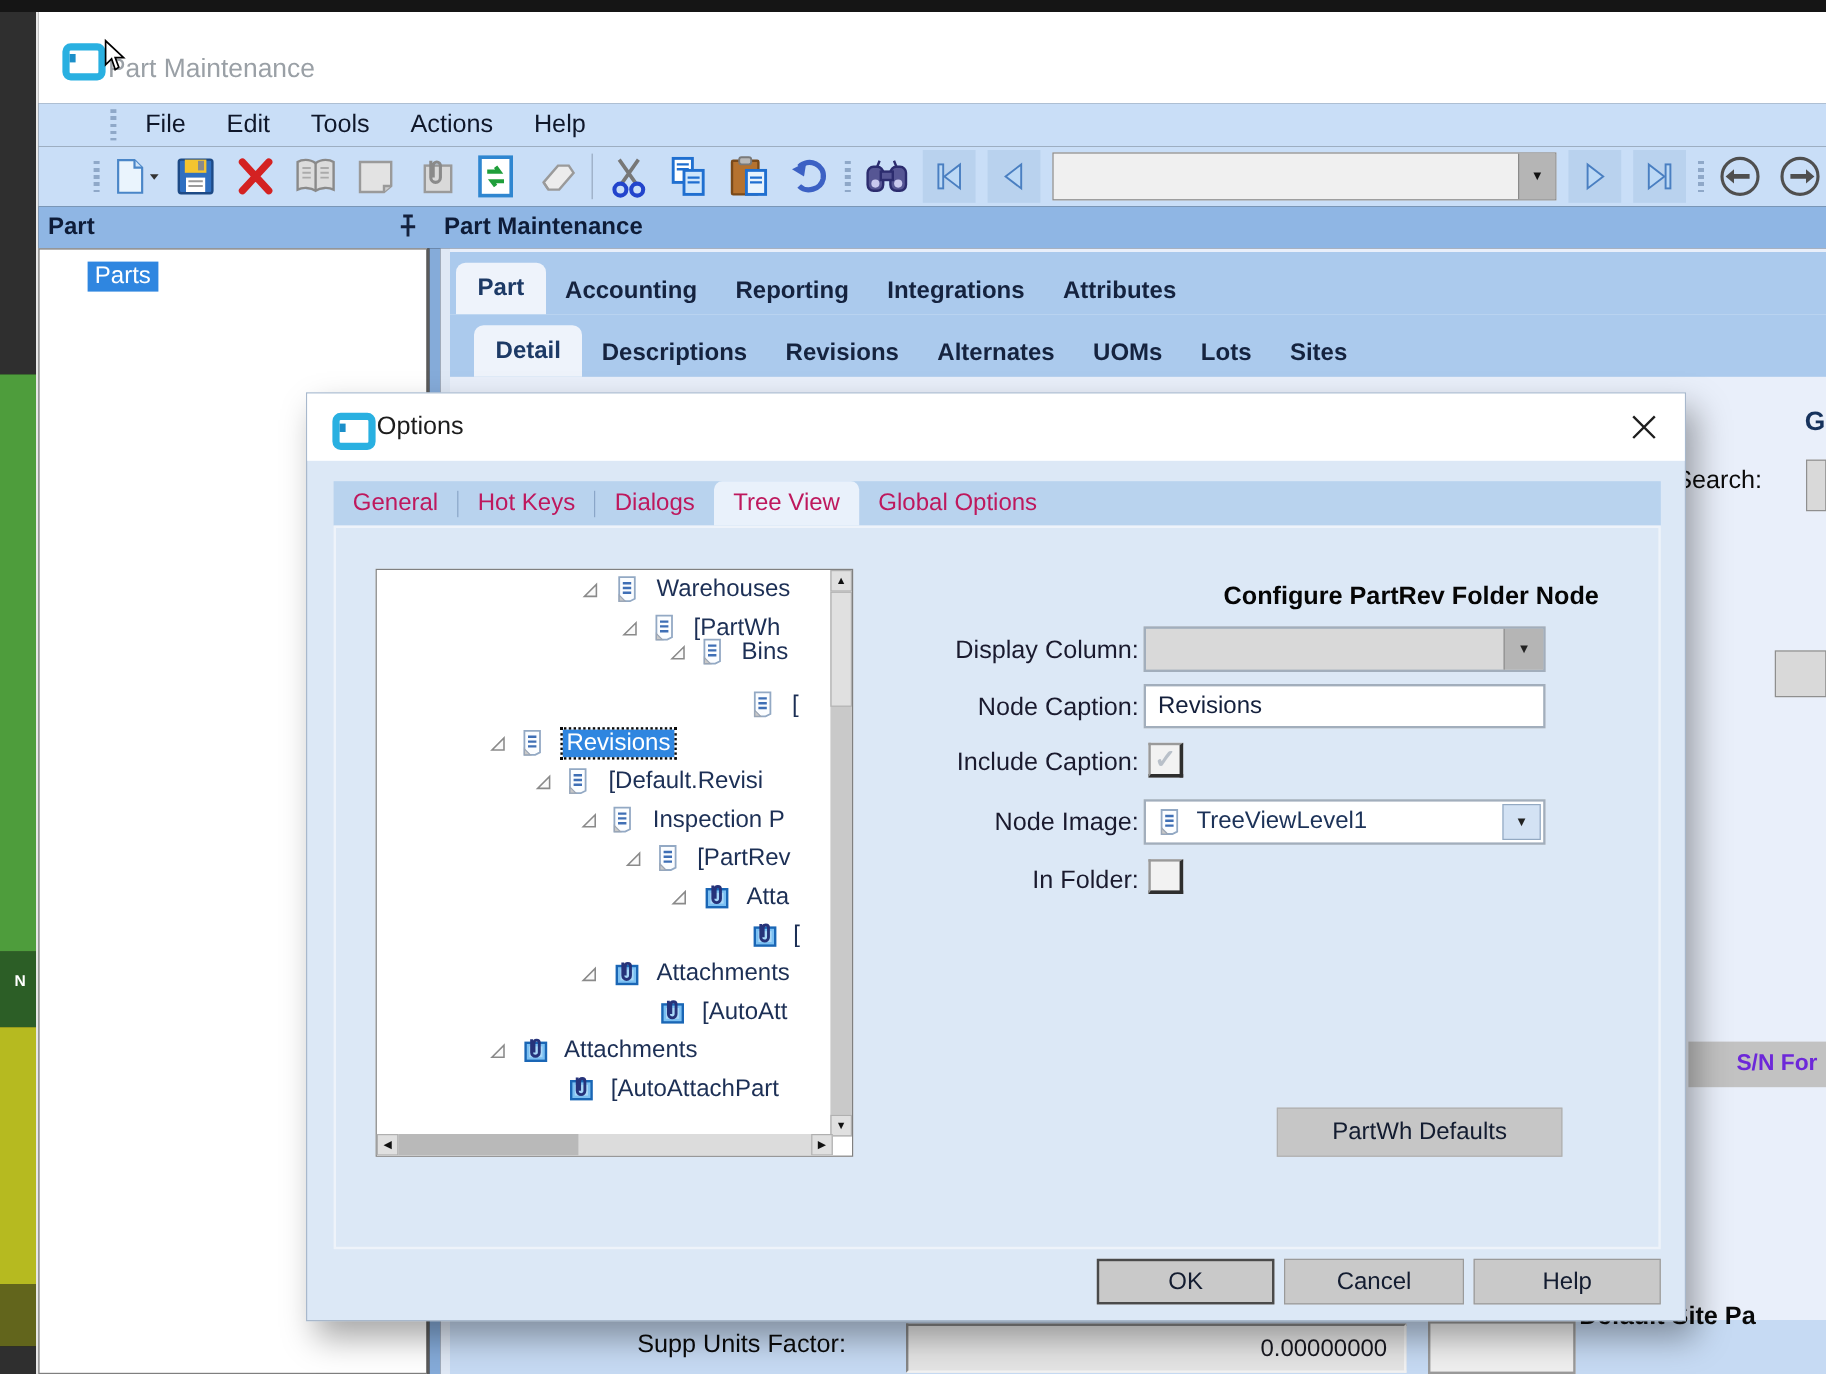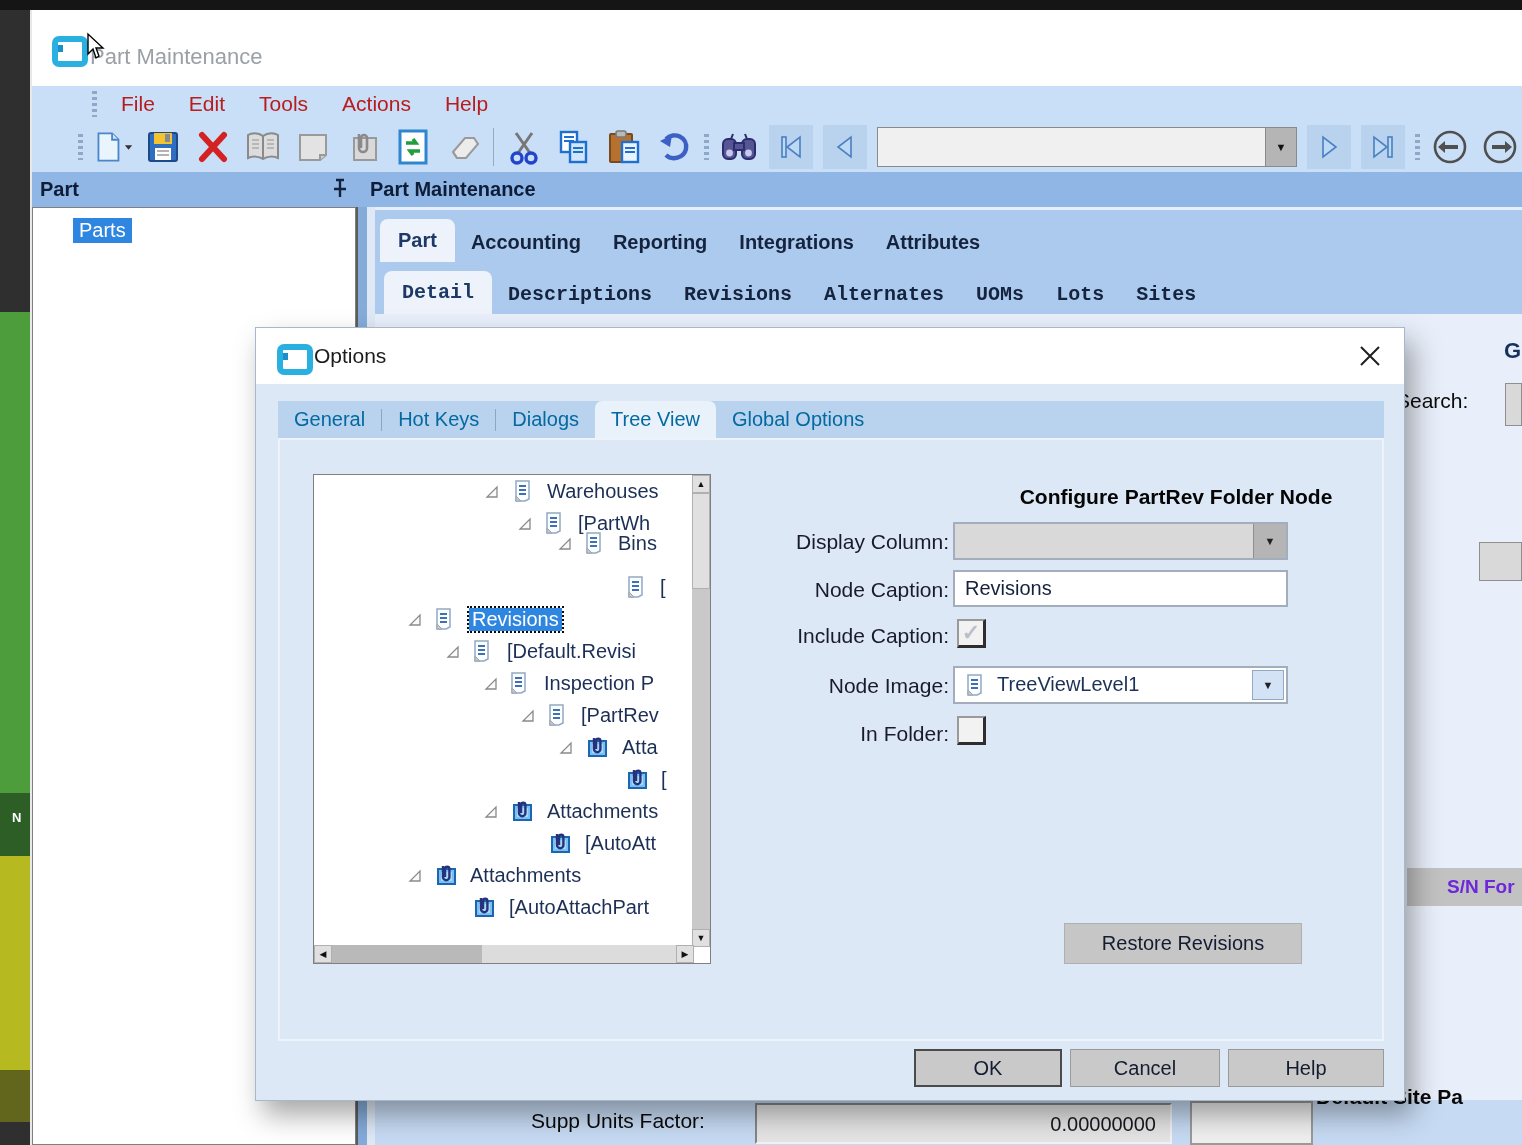--- a/index.html
+++ b/index.html
@@ -5,21 +5,21 @@
   html,body{margin:0;padding:0;background:#151515;font-family:"Liberation Sans",sans-serif;}
   #screen{position:relative;width:1522px;height:1145px;overflow:hidden;background:#151515;}
   .abs{position:absolute;}
   
   .strip{position:absolute;left:0;width:30px;}
   
   #titlebar{left:32px;top:10px;width:1490px;height:76px;background:#ffffff;}
   .appicon{display:inline-block;width:24px;height:19px;border:6px solid #29b0e1;border-radius:7px;background:#fff;position:relative;}
   .appicon:before{content:"";position:absolute;left:0;top:3px;width:5px;height:7px;background:#1b8fc9;}
   #menubar{left:32px;top:86px;width:1490px;height:36px;background:#c9def7;display:flex;align-items:center;gap:34px;padding-left:60px;box-sizing:border-box;}
-  .menu-item{font-size:21px;color:#b91c1c;cursor:default;}
+  .menu-item{font-size:21px;color:#0f172a;cursor:default;}
   .grip{width:5px;height:26px;background-image:repeating-linear-gradient(#8fa8c8 0 3px,transparent 3px 6px);}
   #toolbar{left:32px;top:122px;width:1490px;height:50px;background:#c9def7;display:flex;align-items:center;gap:10px;padding-left:46px;box-sizing:border-box;}
   .tbtn{width:40px;height:42px;display:flex;align-items:center;justify-content:center;flex:none;}
   .tsep{width:1px;height:38px;background:#97a9bf;flex:none;}
   .navbtn{width:44px;height:44px;background:#b9d2ee;display:flex;align-items:center;justify-content:center;flex:none;}
   #rec-combo{width:418px;height:38px;background:#f0f0f0;border:1px solid #8a8a8a;position:relative;flex:none;}
   #rec-combo .dd{position:absolute;right:0;top:0;width:30px;height:100%;background:#b5b5b5;border-left:1px solid #8a8a8a;display:flex;align-items:center;justify-content:center;font-size:11px;color:#111;}
   
   #hdrstrip{left:32px;top:172px;width:1490px;height:35px;background:#8fb6e4;}
   .hdrtext{font-weight:bold;font-size:20px;color:#0e1c38;}
@@ -29,21 +29,21 @@
   #divider2{left:358px;top:207px;width:9px;height:938px;background:#85abd9;}
   #divider3{left:367px;top:207px;width:8px;height:938px;background:#dfe8f5;}
   #maincontent{left:375px;top:207px;width:1147px;height:938px;background:#e9effa;}
   .tabstrip{position:absolute;background:#abcaed;display:flex;align-items:flex-end;}
   .tab{font-weight:bold;font-size:20px;color:#15233f;padding:8px 16px;}
   .tab.active{background:#eef3fb;color:#1d3a66;border-radius:8px 8px 0 0;padding:10px 18px;}
   
   #dialog{left:255px;top:327px;width:1150px;height:774px;background:#dce8f6;border:1px solid #a8b8cc;box-sizing:border-box;box-shadow:8px 14px 26px rgba(0,0,0,0.35);z-index:10;}
   #dlg-title{position:absolute;left:0;top:0;width:100%;height:56px;background:#ffffff;}
   .dlg-tabs{position:absolute;left:22px;top:73px;width:1106px;height:37px;background:#b9d3ee;display:flex;align-items:center;}
-  .dtab{font-size:20px;color:#0369a1;padding:0 16px;height:37px;display:flex;align-items:center;}
+  .dtab{font-size:20px;color:#be185d;padding:0 16px;height:37px;display:flex;align-items:center;}
   .dtab.active{background:#e9f1fb;border-radius:7px 7px 0 0;}
   .dtsep{width:1px;height:22px;background:#8aa6c8;}
   #dlg-panel{position:absolute;left:22px;top:110px;width:1106px;height:603px;background:#dce8f6;border:2px solid #eef3fa;box-sizing:border-box;}
   
   #treebox{position:absolute;left:57px;top:146px;width:398px;height:490px;background:#ffffff;border:1px solid #808080;box-sizing:border-box;overflow:hidden;}
   .trow{position:absolute;height:32px;width:600px;}
   .exp{position:absolute;top:9px;width:14px;height:14px;}
   .nicon{position:absolute;top:3px;width:24px;height:24px;}
   .tlb{position:absolute;top:4px;font-size:20px;color:#1c2f55;white-space:nowrap;}
   .tlb.sel{background:#2f86e0;color:#ffffff;outline:2px dotted #0a0a0a;padding:0 3px;}
@@ -255,21 +255,21 @@
 
   <div id="maincontent" class="abs"></div>
 
   <div class="tabstrip" style="left:375px;top:210px;width:1147px;height:52px;padding-left:5px;box-sizing:border-box;">
     <span class="tab active">Part</span>
     <span class="tab">Accounting</span>
     <span class="tab">Reporting</span>
     <span class="tab">Integrations</span>
     <span class="tab">Attributes</span>
   </div>
-  <div class="tabstrip" style="left:375px;top:262px;width:1147px;height:52px;padding-left:9px;box-sizing:border-box;font-family:Liberation Mono, monospace;">
+  <div class="tabstrip" style="left:375px;top:262px;width:1147px;height:52px;padding-left:20px;box-sizing:border-box;">
     <span class="tab active">Detail</span>
     <span class="tab">Descriptions</span>
     <span class="tab">Revisions</span>
     <span class="tab">Alternates</span>
     <span class="tab">UOMs</span>
     <span class="tab">Lots</span>
     <span class="tab">Sites</span>
   </div>
 
   <span class="abs" style="left:1504px;top:338px;font-weight:bold;font-size:22px;color:#16325c;z-index:5;">G</span>
@@ -536,20 +536,20 @@
             <path d="M5 17 l5 5 h-5 Z" fill="#c9c9c9" stroke="#9aa5b5" stroke-width="1"></path>
           </svg>
 </span>
       <span style="position:absolute;left:42px;top:5px;font-size:20px;color:#1c3258;">TreeViewLevel1</span>
       <span style="position:absolute;right:2px;top:2px;width:32px;height:30px;background:#d3e2f4;border:1px solid #93a9c2;box-sizing:border-box;display:flex;align-items:center;justify-content:center;font-size:11px;color:#222;">▼</span>
     </span>
 
     <span class="flabel" style="left:443px;top:394px;">In Folder:</span>
     <span class="chk" style="left:701px;top:388px;"></span>
 
-    <div class="btn" style="left:808px;top:595px;width:238px;height:41px;background:#c6c6c6;border:1px solid #b0b0b0;">Restore Revisions</div>
+    <div class="btn" style="left:808px;top:595px;width:238px;height:41px;background:#c6c6c6;border:1px solid #b0b0b0;">PartWh Defaults</div>
 
     <div class="btn default" style="left:658px;top:721px;width:148px;height:38px;">OK</div>
     <div class="btn" style="left:814px;top:721px;width:150px;height:38px;">Cancel</div>
     <div class="btn" style="left:972px;top:721px;width:156px;height:38px;">Help</div>
   </div>
 
 </div>
 
 </body></html>

